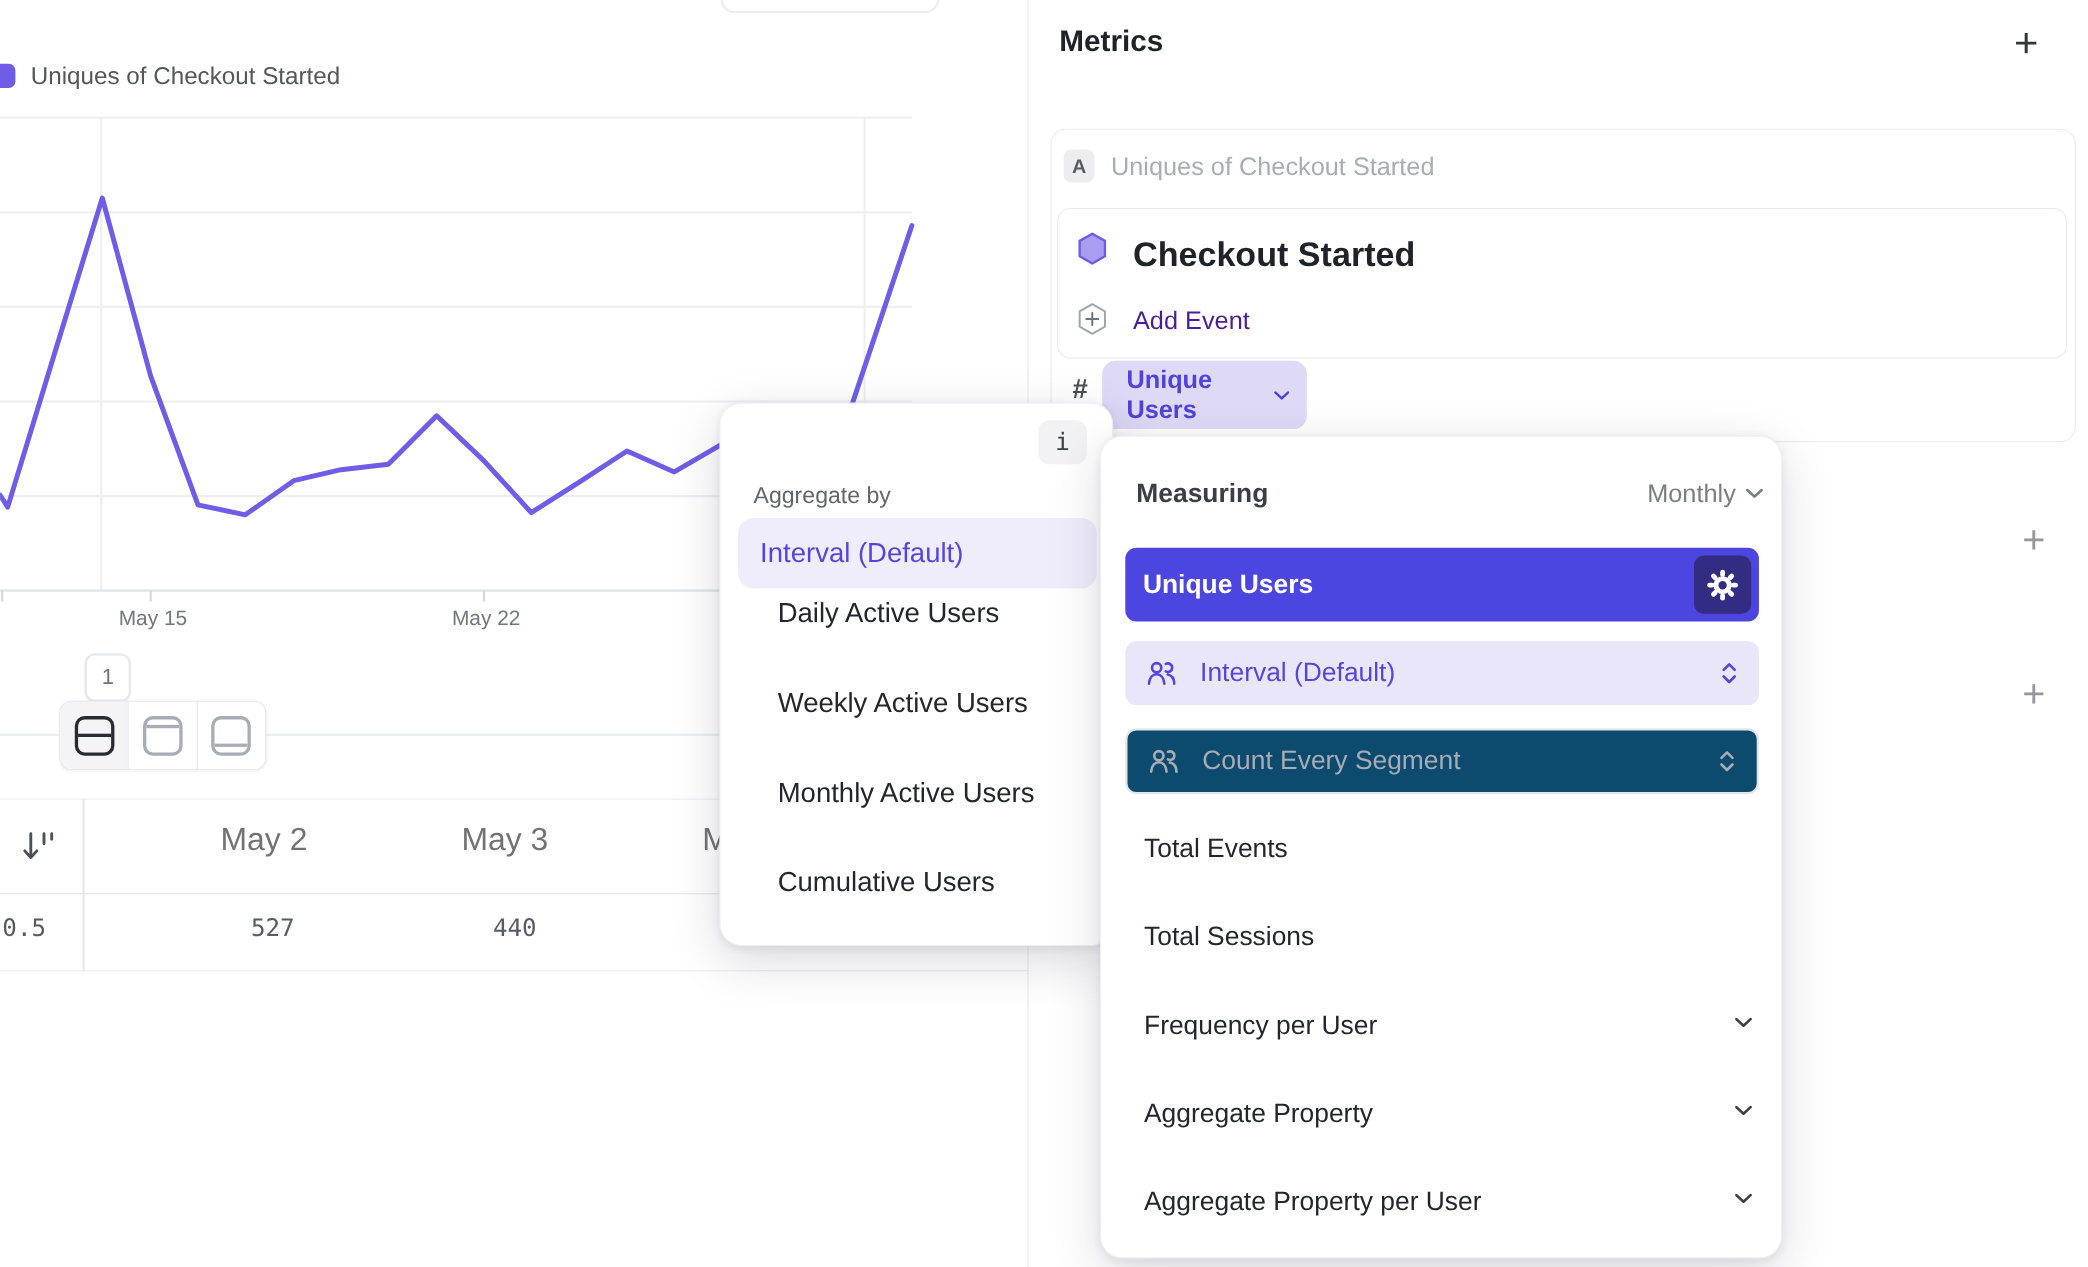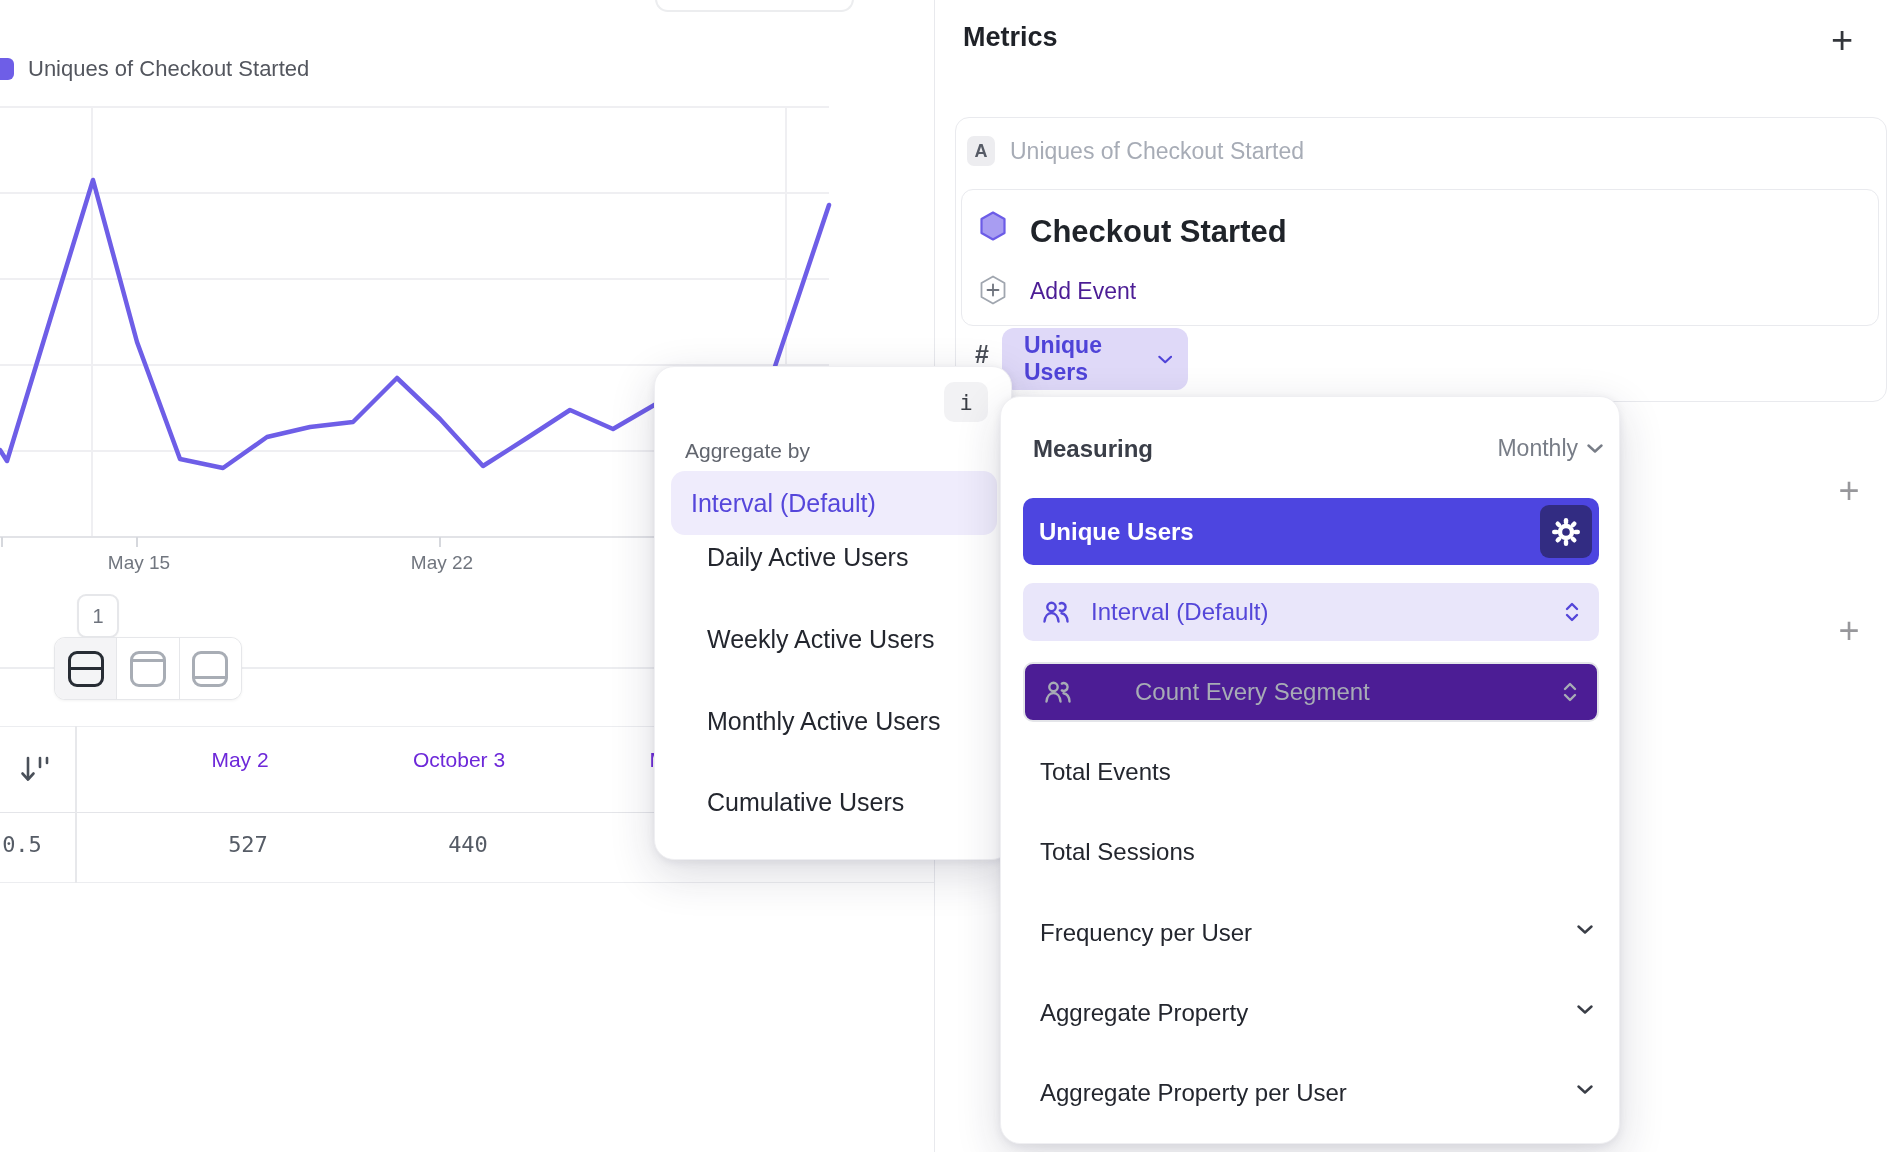--- a/index.html
+++ b/index.html
@@ -27,21 +27,21 @@
   .ticon::after{content:"";position:absolute;left:0;right:0;height:3px;background:#a8adb5;top:calc(50% - 1.5px);}
   .tbtn.active .ticon::after{background:#272c34;}
   .ticon.line-top::after{top:5px;}
   .ticon.line-bottom::after{top:auto;bottom:5px;}
   
   .tline{background:#ecedf0;}
   #tbl-top{left:0;top:726px;width:934px;height:1px;}
   #tbl-mid{left:0;top:812px;width:934px;height:1px;background:#e4e5e9;}
   #tbl-bot{left:0;top:882px;width:934px;height:1px;}
   #tbl-col{left:75px;top:726px;width:2px;height:157px;background:#e7e8eb;}
-  .th{position:absolute;top:748px;width:160px;text-align:center;font-size:21px;color:#6d28d9;}
+  .th{position:absolute;top:748px;width:160px;text-align:center;font-size:29px;color:#737373;}
   .td{position:absolute;top:832px;width:160px;text-align:center;font-size:22px;color:#565c66;
       font-family:"DejaVu Sans Mono",monospace;}
   #sort-th{left:10px;top:744px;width:52px;height:52px;display:flex;align-items:center;justify-content:center;}
   
   #v-divider{left:934px;top:0;width:1px;height:1152px;background:#e8e9ed;}
   #metrics-title{left:963px;top:22px;font-size:27px;font-weight:700;color:#1f2228;}
   .plus-btn{position:absolute;display:flex;align-items:center;justify-content:center;
       font-size:38px;font-weight:400;color:#33363b;width:40px;height:40px;line-height:36px;}
   #plus-top{left:1822px;top:20px;}
   .plus-side{color:#97979b;font-size:36px;}
@@ -75,21 +75,21 @@
   #meas-title{left:32px;top:38px;font-size:24px;font-weight:600;color:#3a3e48;}
   #meas-advanced{right:16px;top:38px;display:flex;align-items:center;gap:9px;font-size:23px;color:#787d87;}
   #meas-selected{left:22px;top:101px;width:576px;height:67px;background:#4d45e0;border-radius:10px;
       display:flex;align-items:center;padding-left:16px;box-sizing:border-box;
       font-size:24px;font-weight:700;color:#fff;}
   #gear-badge{position:absolute;right:7px;top:7px;width:52px;height:53px;background:#322c82;border-radius:9px;
       display:flex;align-items:center;justify-content:center;}
   .meas-row{position:absolute;left:22px;width:576px;border-radius:10px;display:flex;align-items:center;
       box-sizing:border-box;font-size:24px;font-weight:500;}
   #meas-interval{top:186px;height:58px;background:#e9e6fa;color:#5446d9;}
-  #meas-count{top:265px;height:60px;background:#4c1d95;border:2px solid #e4e5e9;color:#a7acb5;gap:42px;}
+  #meas-count{top:265px;height:60px;background:#0c4a6e;border:2px solid #e4e5e9;color:#a7acb5;}
   .meas-row .row-icon{margin:0 22px 0 20px;display:flex;}
   .meas-row .unfold{position:absolute;right:20px;display:flex;}
   .meas-item{position:absolute;left:39px;height:50px;display:flex;align-items:center;
       font-size:24px;color:#23262e;font-weight:500;white-space:nowrap;}
   .meas-item-chev{position:absolute;right:26px;display:flex;}
   #top-partial-btn{left:655px;top:-16px;width:195px;height:26px;border:2px solid #eceDef;border:2px solid #ecedef;
       border-radius:0 0 13px 13px;background:#fff;border-top:none;}
   svg{display:block;}
 </style>
 </head>
@@ -147,21 +147,21 @@
     <svg width="34" height="34" viewBox="0 0 34 34">
       <g stroke="#4a5059" stroke-width="2.6" stroke-linecap="round" stroke-linejoin="round" fill="none">
         <path d="M9 5 V26"></path>
           <path d="M3.5 20.5 L9 26.5 L14.5 20.5"></path>
         <path d="M21 5 V14"></path>
           <path d="M28 5 V10"></path>
       </g>
     </svg>
   </div>
   <div class="th" style="left:160px">May 2</div>
-  <div class="th" style="left:379px">October 3</div>
+  <div class="th" style="left:379px">May 3</div>
   <div class="th" style="left:598px">May 4</div>
 
   <div class="td" style="left:-58px">0.5</div>
   <div class="td" style="left:168px">527</div>
   <div class="td" style="left:388px">440</div>
 </section>
 
 <div id="v-divider" class="abs"></div>
 
 <div id="top-partial-btn" class="abs"></div>

